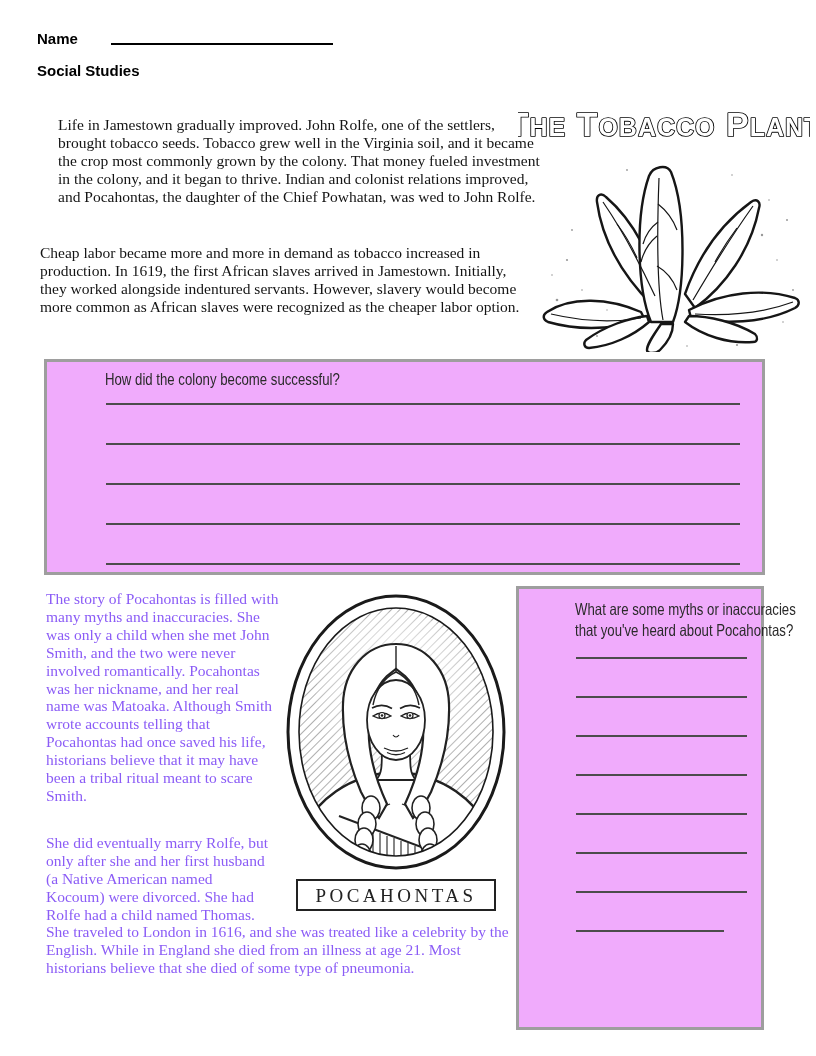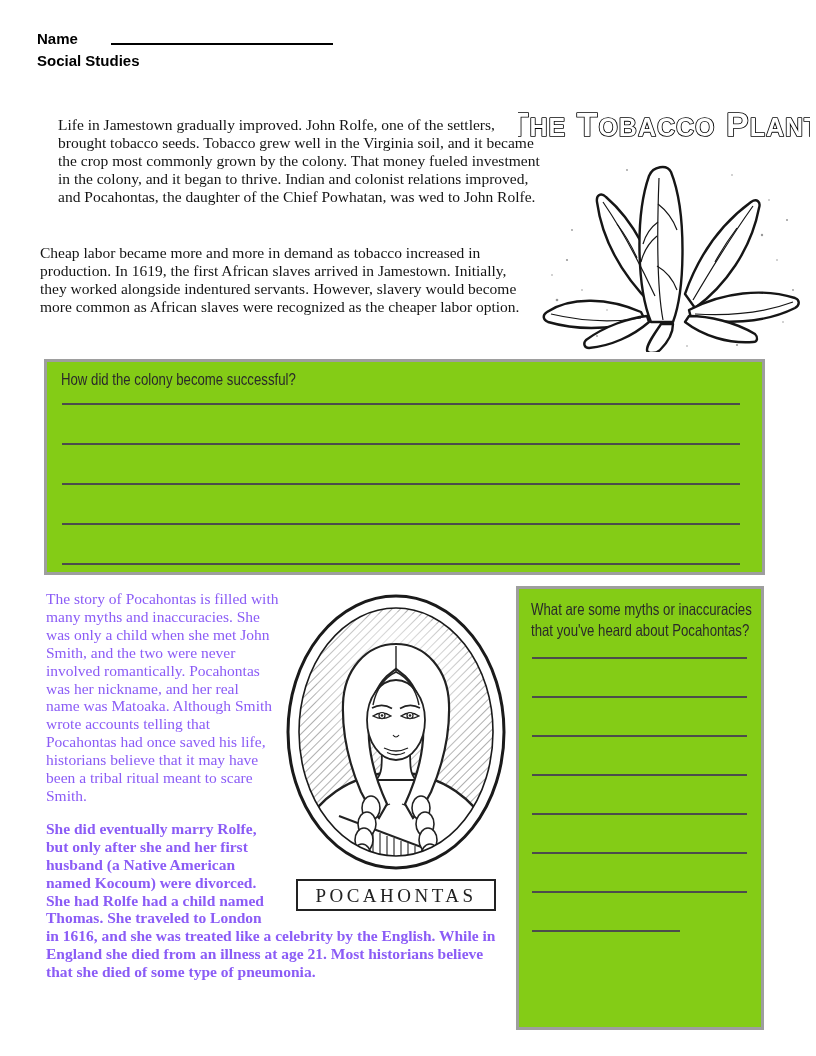--- a/index.html
+++ b/index.html
@@ -10,33 +10,33 @@
     height: 1056px;
     background: #ffffff;
     font-family: "Liberation Serif", "DejaVu Serif", serif;
     color: #111;
     overflow: hidden;
   }
   
   .header { position: absolute; left: 37px; top: 30px; font-family: "Liberation Sans", "DejaVu Sans", sans-serif; font-weight: bold; font-size: 15px; color: #000; }
   .name-row { display: flex; align-items: flex-start; height: 19px; gap: 27px; }
   .name-underline { display: inline-block; width: 222px; border-bottom: 2px solid #000; height: 15px; margin-left: 6px; }
-  .subject { margin-top: 3px; }
+  .subject { margin-top: 13px; }
 
   
   .para { position: absolute; font-size: 15.5px; line-height: 17.9px; color: #141414; }
   #para1 { left: 58px; top: 116px; width: 487px; }
   #para2 { left: 40px; top: 244px; width: 487px; }
 
   
   #title-svg { position: absolute; left: 518px; top: 99px; }
   #plant-svg { position: absolute; left: 537px; top: 140px; }
 
   
-  .qbox { position: absolute; background: #84cc16; border: 3px solid var(--box-border, #9e9e9e); }
+  .qbox { position: absolute; background: #f0abfc; border: 3px solid var(--box-border, #9e9e9e); padding-left: 44px; }
   #colony-box { left: 44px; top: 359px; width: 721px; height: 216px; }
   #myths-box  { left: 516px; top: 586px; width: 248px; height: 444px; }
   .qtext {
     font-family: "Liberation Sans", "DejaVu Sans", sans-serif;
     font-size: 16.5px; line-height: 21px; color: #2a2a2a;
     transform: scaleX(0.8); transform-origin: left top;
     white-space: nowrap;
   }
   #colony-box .qtext { margin: 7px 0 0 14px; height: 20px; }
   #myths-box .qtext { margin: 10px 0 0 12px; width: 280px; white-space: normal; }
@@ -45,21 +45,21 @@
   #myths-box  .lines { margin: 0 14px 0 13px; }
   .answer-line { height: 40px; border-bottom: 2px solid var(--line-color, #4c4c4c); }
   #colony-box .answer-line:first-child { height: 16px; }
   #myths-box  .answer-line { height: 39px; }
   #myths-box  .answer-line:first-child { height: 18px; }
   #myths-box  .answer-line.short { width: 148px; }
 
   
   #poc-section { position: absolute; left: 46px; top: 590px; width: 465px; }
   #poc-section p { font-size: 15.5px; line-height: 17.9px; color: #8b5cf6; }
-  #poc-section p + p { margin-top: 15px; font-weight: bold; }
+  #poc-section p + p { margin-top: 29px; }
   .portrait-float {
     float: right; width: 230px; height: 322px;
     margin: 2px 0 6px 8px;
     shape-outside: polygon(35% 0%, 65% 0%, 90% 10%, 100% 26%, 100% 100%, 0% 100%, 0% 26%, 10% 10%);
     shape-margin: 10px;
     text-decoration: underline;
   }
 </style>
 </head>
 <body>

